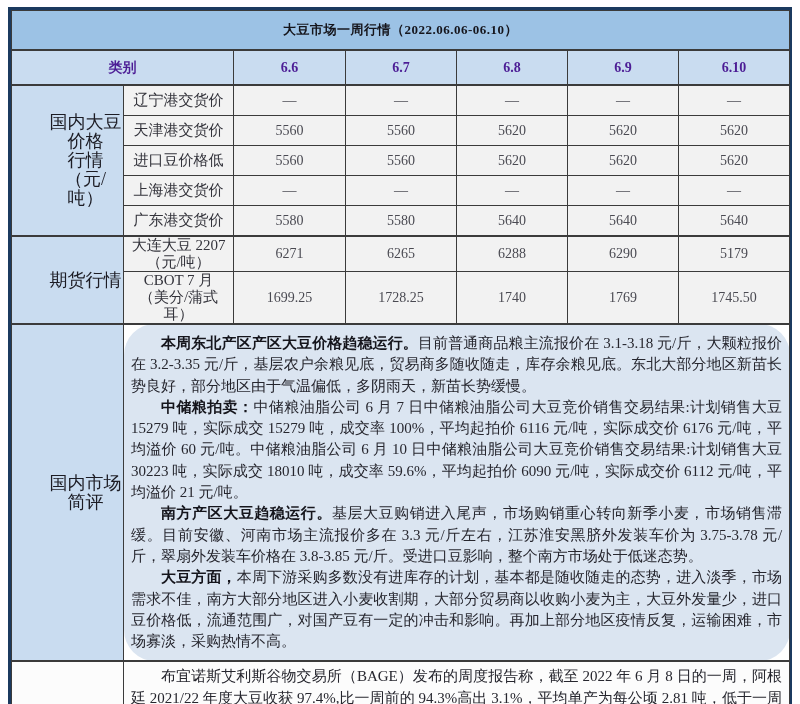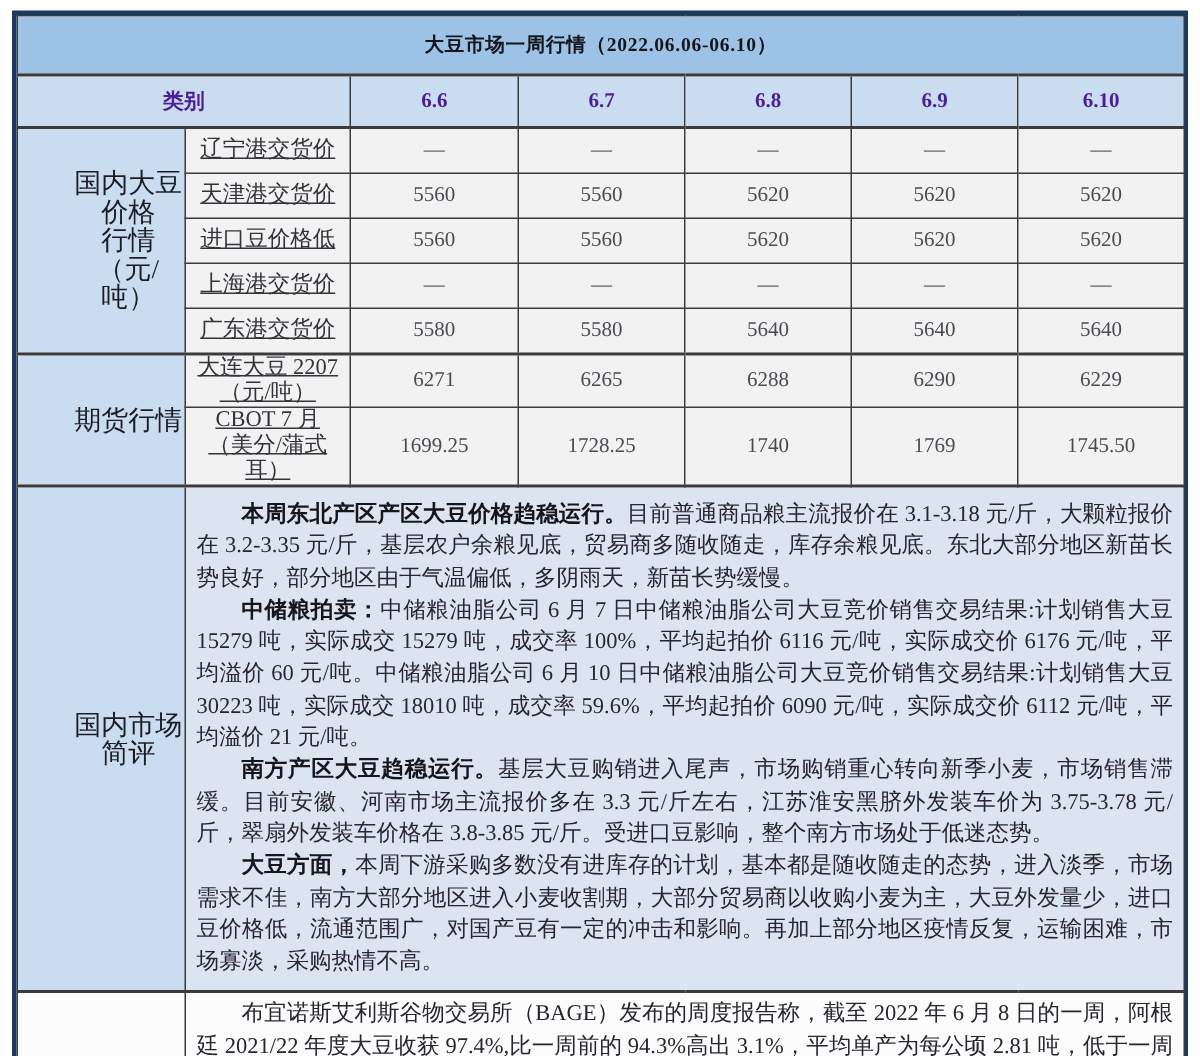--- a/index.html
+++ b/index.html
@@ -55,21 +55,20 @@
     color:#1c1c24;
     padding-left:36px;
   }
   .rowhead.plain{background:var(--news_bg,#fcfcfc);}
   .sublabel{
     background:var(--cell_bg,#f2f2f2);
     font-size:15px;
     white-space:pre-line;
     line-height:17px;
     color:#33333b;
-    text-decoration:underline;
   }
   .val{
     background:var(--cell_bg,#f2f2f2);
     font-size:14px;
     color:#4a4a52;
   }
   tr.r-price td{height:29px;}
   tr.r-fut td{height:32px;}
 
   .content{
@@ -79,21 +78,21 @@
   }
   .content p{
     margin:0;
     font-size:15px;
     line-height:21.3px;
     text-indent:2em;
     text-align:justify;
     color:#26262e;
   }
   .content p b{color:#15151c;}
-  .commentary{background:var(--commentary_bg,#dbe5f1);padding:8px 7px;}
+  .commentary{background:var(--commentary_bg,#dbe5f1);padding:8px 7px;border-radius:31px;}
   .news{background:var(--news_bg,#fcfcfc);}
 </style>
 </head>
 <body>
 
 <div class="frame">
 <table>
   <colgroup>
     <col style="width:112px">
         <col style="width:110px">
@@ -162,21 +161,21 @@
   </tr>
 
   <tr class="sect r-fut">
     <td class="rowhead" rowspan="2">期货行情</td>
     <td class="sublabel">大连大豆 2207
 （元/吨）</td>
     <td class="val">6271</td>
     <td class="val">6265</td>
     <td class="val">6288</td>
     <td class="val">6290</td>
-    <td class="val">6229</td>
+    <td class="val">5179</td>
   </tr>
   <tr class="r-fut">
     <td class="sublabel">CBOT 7 月
 （美分/蒲式耳）</td>
     <td class="val">1699.25</td>
     <td class="val">1728.25</td>
     <td class="val">1740</td>
     <td class="val">1769</td>
     <td class="val">1745.50</td>
   </tr>

